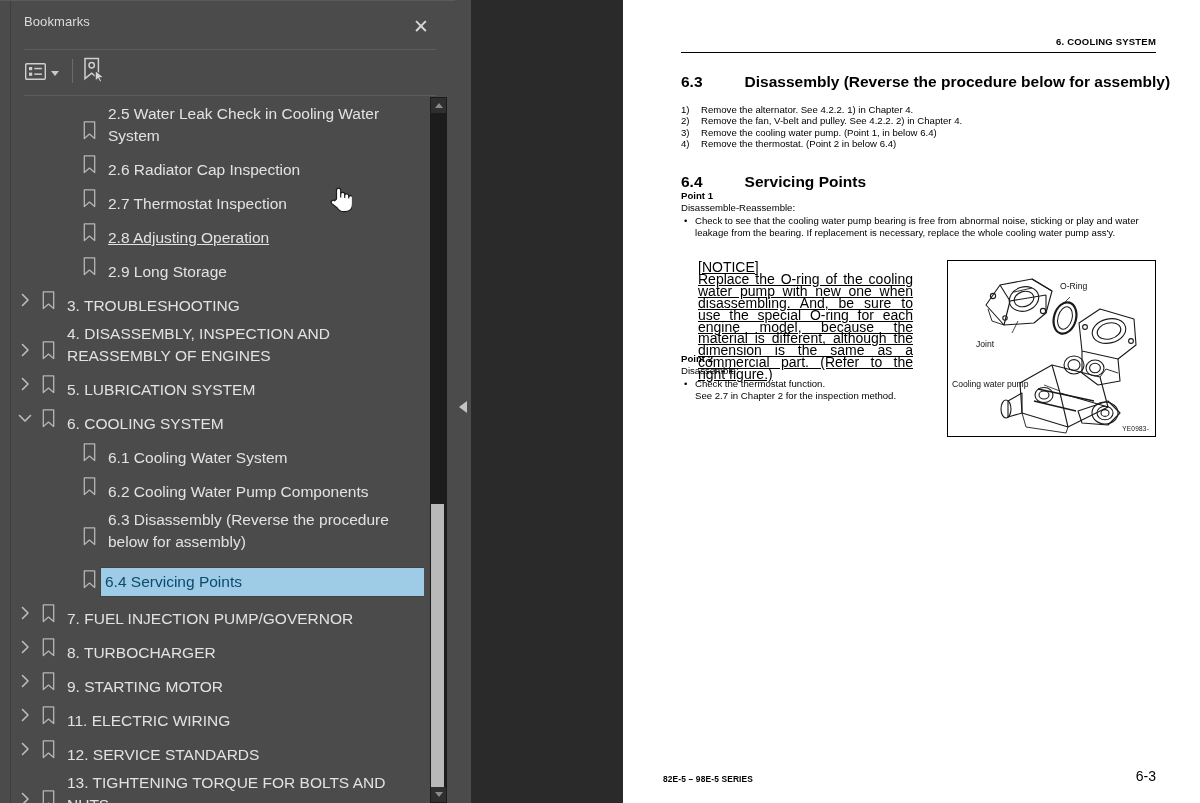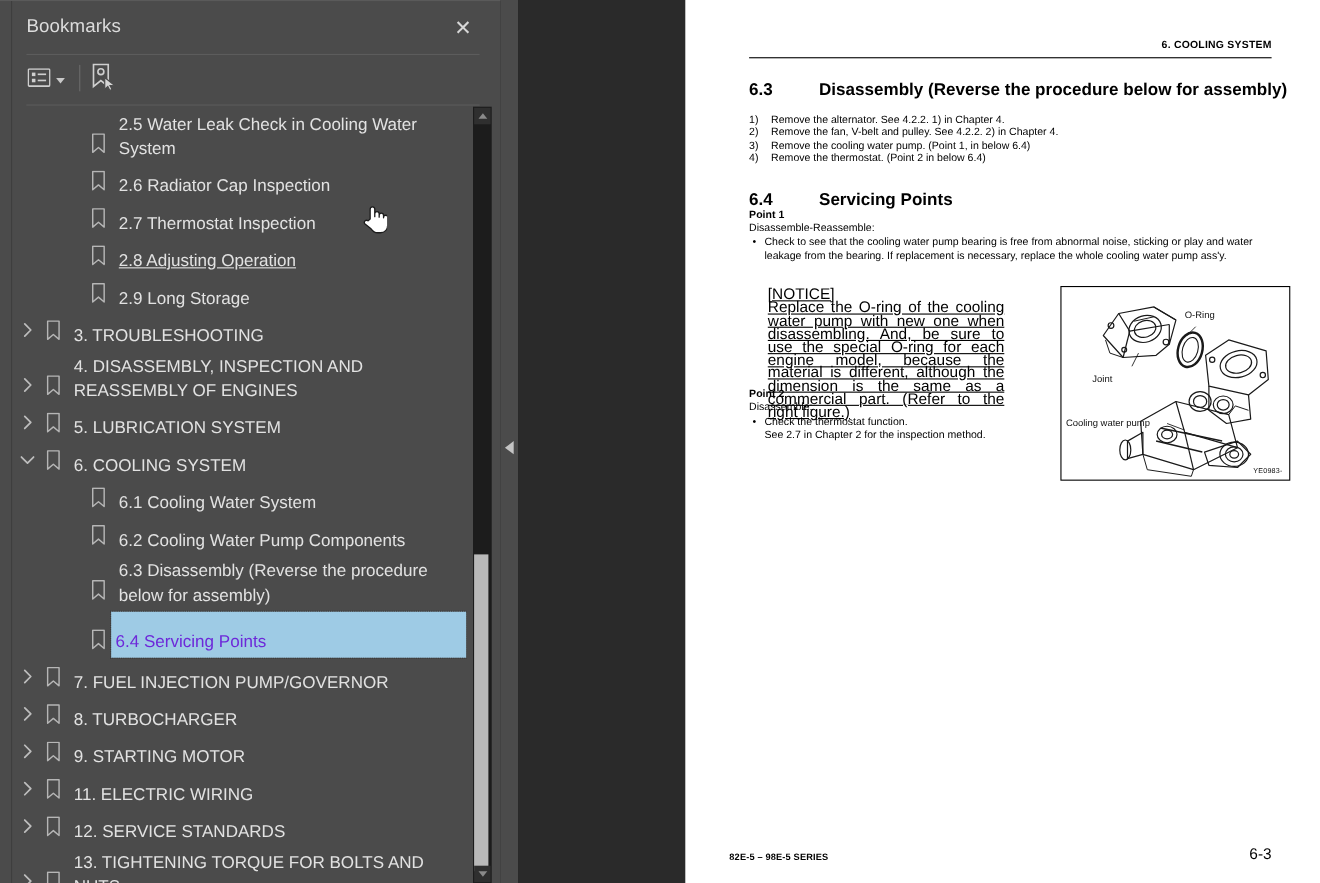--- a/index.html
+++ b/index.html
@@ -21,21 +21,21 @@
   .bm-edge {
     position: absolute; left: 10px; top: 0;
     width: 1px; height: 803px; background: #3e3e3e;
   }
   .bm-header {
     position: absolute; left: 11px; top: 1px;
     width: 444px; height: 48px;
   }
   .bm-title {
     position: absolute; left: 13px; top: 12px;
-    font-size: 17px; color: #dcdcdc; letter-spacing: .1px;
+    font-size: 13px; color: #dcdcdc; letter-spacing: .1px;
   }
   .bm-close {
     position: absolute; left: 396px; top: 11px;
     width: 28px; height: 26px;
     display: flex; align-items: center; justify-content: center;
     color: #d7d7d7; font-size: 19px; line-height: 1; cursor: pointer;
   }
   .bm-headrule {
     position: absolute; left: 24px; top: 48px;
     width: 412px; height: 1px; background: #5c5c5c;
@@ -93,24 +93,24 @@
   .bm-row .lbl {
     padding: 6px 0 0 7px;
     line-height: 22px;
     white-space: pre-wrap;
   }
   .bm-row.lvl1 { padding-left: 3px; }
   .bm-row.lvl2 { padding-left: 44px; }
   .bm-row.hover .lbl { text-decoration: underline; }
   .bm-row.selected .lbl {
     background: #9ecbe5;
-    color: #6d28d9;
+    color: #0c4a6e;
     outline: 1px dotted #3a3a3a;
-    padding: 17px 0 3px 4px;
-    margin-top: 3px;
+    padding: 3px 0 3px 4px;
+    margin-top: 15px;
     width: 338px;
   }
   .bmk svg { display: block; }
 
   
   .sb-track {
     position: absolute; left: 430px; top: 96px;
     width: 17px; height: 707px; background: #1c1c1c;
   }
   .sb-arrow-up {
@@ -560,21 +560,21 @@
       <div>Disassemble:</div>
       <div class="bullet-row">
         <span class="b">•</span>
         <span class="t">
           <span>Check the thermostat function.</span><br>
           <span>See 2.7 in Chapter 2 for the inspection method.</span>
         </span>
       </div>
     </div>
 
-    <div class="fig-box" style="left:341px;top:260px;">
+    <div class="fig-box" style="left:324px;top:260px;">
       <svg width="206" height="174" viewBox="0 0 206 174">
         <g fill="none" stroke="#1a1a1a" stroke-width="1.1" stroke-linejoin="round">
 
           <path d="M38 44 L52 24 L84 18 L104 30 L98 52 L86 62 L56 64 Z"></path>
           <path d="M52 24 L62 40 L98 34"></path>
           <path d="M62 40 L56 64"></path>
           <path d="M98 34 L98 52"></path>
           <ellipse cx="76" cy="38" rx="15" ry="12" transform="rotate(-18 76 38)"></ellipse>
           <ellipse cx="76" cy="38" rx="10" ry="7.5" transform="rotate(-18 76 38)"></ellipse>
           <path d="M66 31 L84 27" stroke-width="0.9"></path>

